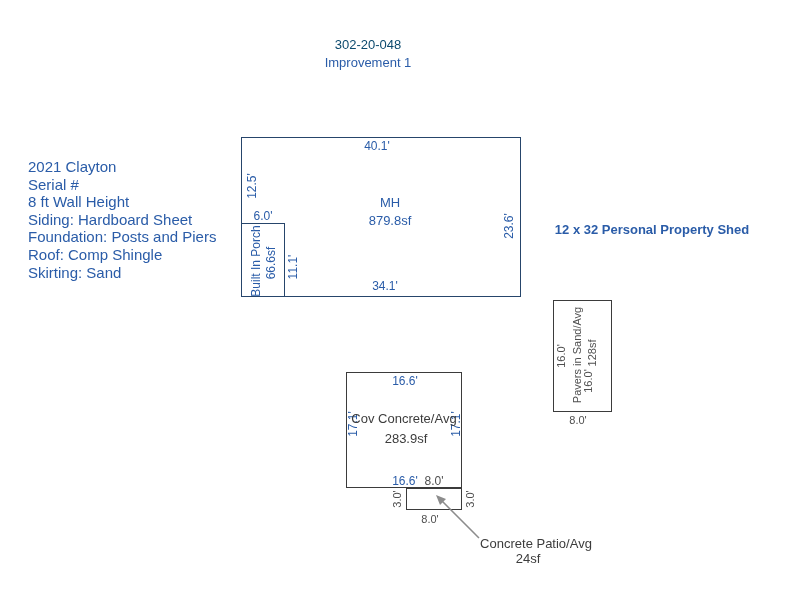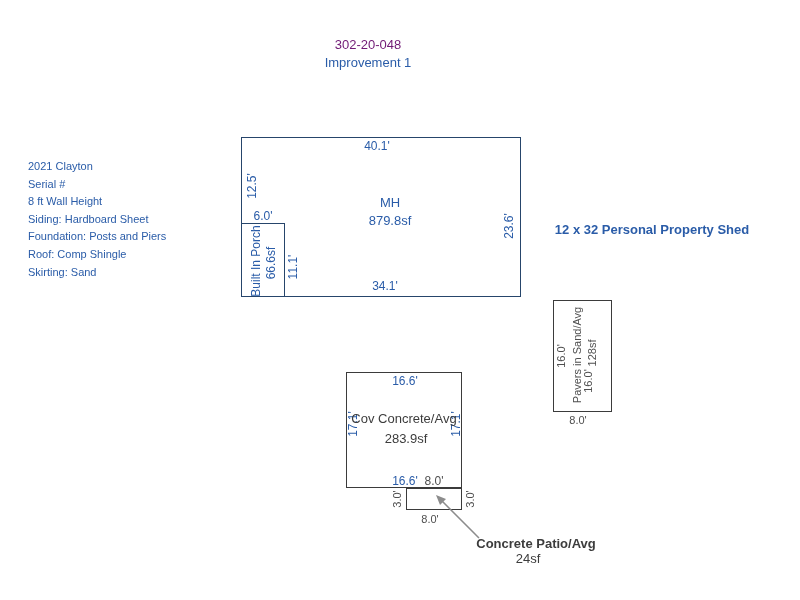--- a/index.html
+++ b/index.html
@@ -20,32 +20,32 @@
   .fs12 { font-size:12px; }
   .fs13 { font-size:13px; }
   .fs15 { font-size:13px; }
 
   .rect { position:absolute; box-sizing:border-box; }
   .rect-navy { border:1.5px solid #26456b; }
   .rect-dark { border:1px solid #3b3b3b; }
 
   .info-block {
     position:absolute; left:28px; top:158px;
-    color:#2a5ca8; font-size:11px; line-height:17.6px; white-space:nowrap;
+    color:#2a5ca8; font-size:15px; line-height:17.6px; white-space:nowrap;
   }
   .info-block div { height:17.6px; }
 
   .arrow-svg { position:absolute; left:425px; top:488px; width:65px; height:60px; }
 </style>
 </head>
 <body>
 
 <div class="canvas">
 
-  <div class="lbl fs13 dark" style="left:368px; top:44px; color:#701a75;">302-20-048</div>
+  <div class="lbl fs13 dark" style="left:368px; top:44px; color:#0c4a6e;">302-20-048</div>
   <div class="lbl fs13 blue" style="left:368px; top:62px;">Improvement 1</div>
 
   <div class="info-block">
     <div>2021 Clayton</div>
     <div>Serial #</div>
     <div>8 ft Wall Height</div>
     <div>Siding: Hardboard Sheet</div>
     <div>Foundation: Posts and Piers</div>
     <div>Roof: Comp Shingle</div>
     <div>Skirting: Sand</div>
@@ -87,16 +87,16 @@
   <div class="rect rect-dark" style="left:406px; top:488px; width:56px; height:22px;"></div>
   <div class="vlbl fs11 gray" style="left:397px; top:499px;">3.0'</div>
   <div class="vlbl fs11 gray" style="left:470px; top:499px;">3.0'</div>
   <div class="lbl fs11 gray" style="left:430px; top:519px;">8.0'</div>
 
   <svg class="arrow-svg" viewBox="0 0 65 60" xmlns="http://www.w3.org/2000/svg">
     <line x1="54" y1="50" x2="16" y2="12" stroke="#8c8c8c" stroke-width="1.5"></line>
     <polygon points="11,7 21,11 15,17" fill="#8c8c8c"></polygon>
   </svg>
 
-  <div class="lbl fs13 dark" style="left:536px; top:543px;font-weight:bold;">Concrete Patio/Avg</div>
+  <div class="lbl fs13 dark" style="left:536px; top:543px;">Concrete Patio/Avg</div>
   <div class="lbl fs13 dark" style="left:528px; top:558px;text-align:right;">24sf</div>
 
 </div>
 
 </body></html>

